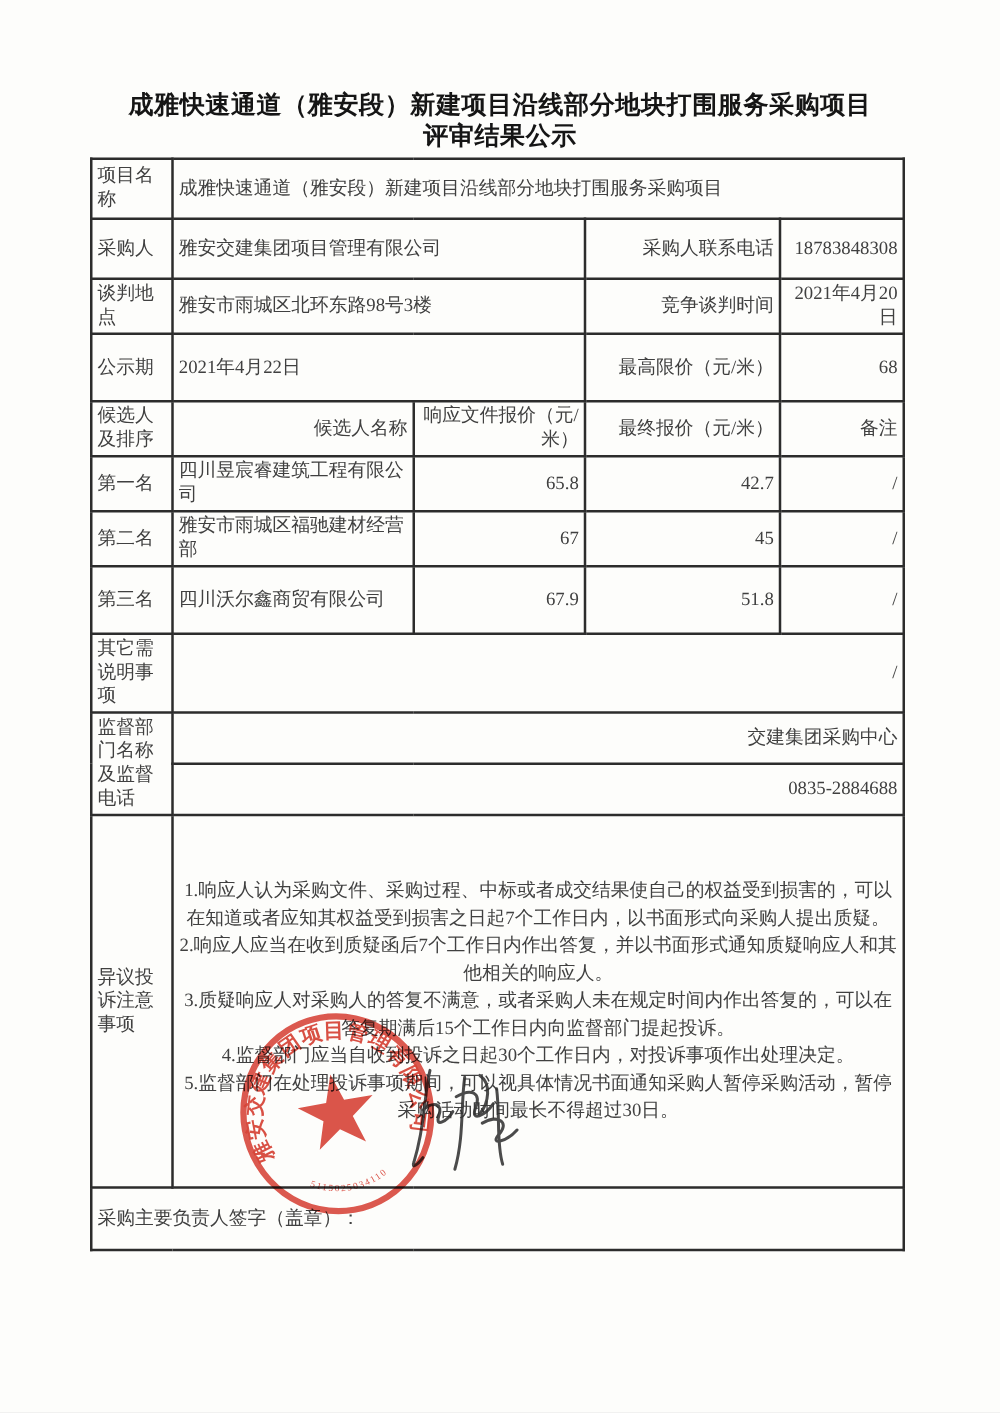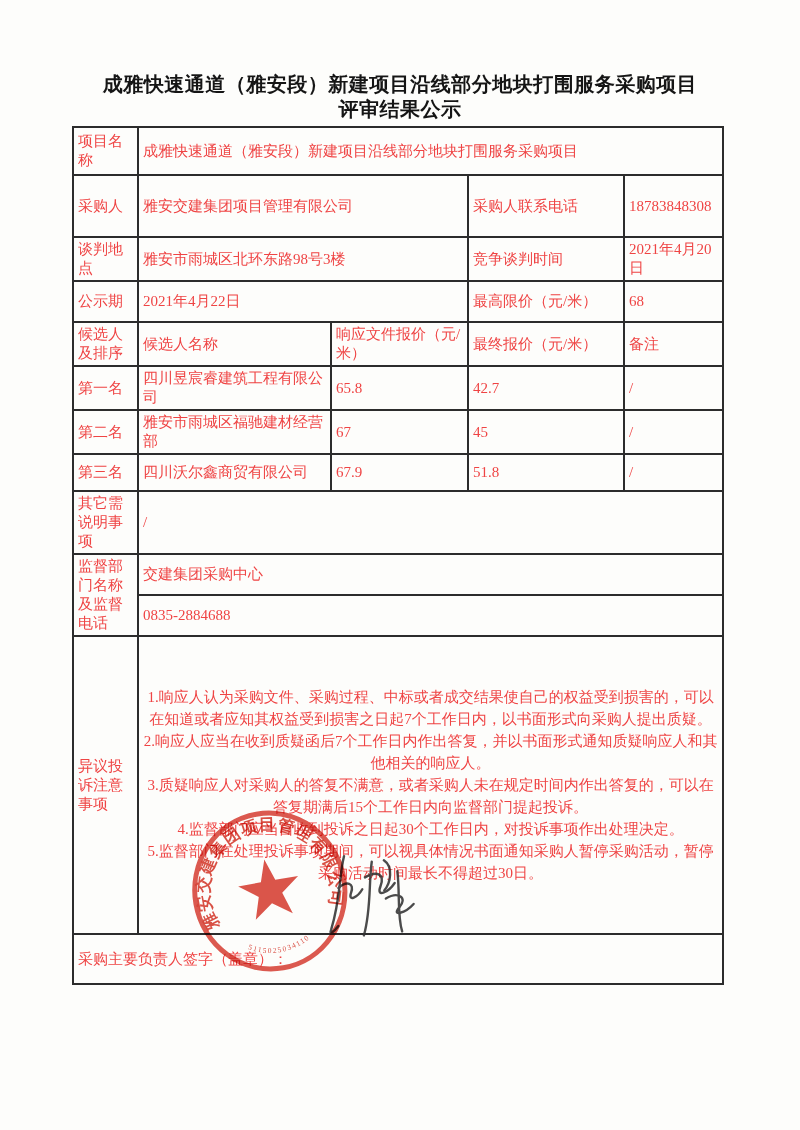--- a/index.html
+++ b/index.html
@@ -9,31 +9,31 @@
     font-family:"Liberation Serif","DejaVu Serif",serif;color:#1d1d1d;
   }
   .doc-title{
     position:absolute;top:72px;left:0;width:800px;
     text-align:center;font-size:20px;font-weight:bold;line-height:25px;
     letter-spacing:.5px;color:#151515;
   }
   table.result{
     position:absolute;left:72px;top:126px;width:650px;
     border-collapse:collapse;table-layout:fixed;
-    font-size:15px;color:#ef4444;
+    font-size:15px;color:#404040;
   }
   table.result td{
     border:2px solid #2c2c2c;padding:2px 4px;
     overflow:hidden;word-break:break-all;line-height:19px;
   }
   td.lbl{text-align:left;padding-left:3px;padding-right:1px;}
   td.val{text-align:left;padding-left:6px;}
-  td.ctr{text-align:left;}
-  tr.r1{height:48px;} tr.r2{height:62px;border-radius:21px;} tr.r3{height:43px;padding-left:32px;} tr.r4{height:41px;}
-  tr.r5{height:40px;} tr.r6{height:39px;} tr.r7{height:39px;} tr.r8{height:37px;padding-left:23px;}
+  td.ctr{text-align:right;}
+  tr.r1{height:48px;} tr.r2{height:48px;border-radius:21px;} tr.r3{height:43px;padding-left:32px;} tr.r4{height:54px;}
+  tr.r5{height:40px;} tr.r6{height:39px;} tr.r7{height:39px;} tr.r8{height:54px;padding-left:23px;}
   tr.r9{height:39px;padding-left:40px;} tr.r10{height:40px;} tr.r11{height:40px;}
   tr.r12{height:298px;} tr.r13{height:50px;}
   td.complaint{vertical-align:middle;padding-left:6px;padding-right:2px;}
   .complaint-text div{line-height:22px;text-align:center;}
   td.sig-cell{text-align:left;padding-left:4px;font-size:15px;}
   .stamp{
     position:absolute;left:184px;top:804px;width:172px;height:176px;
     transform:rotate(-10deg);mix-blend-mode:multiply;opacity:.93;
     pointer-events:none;
   }

